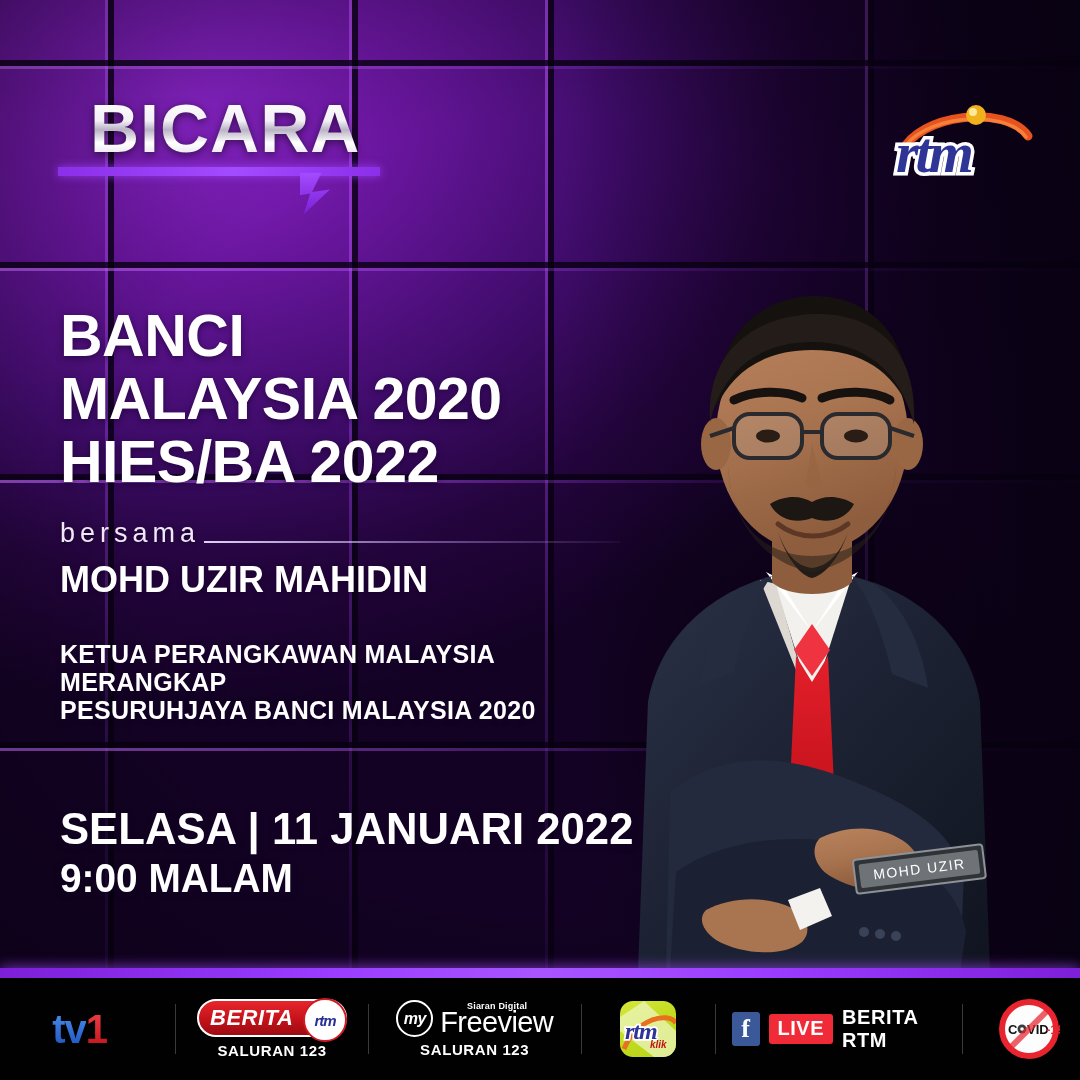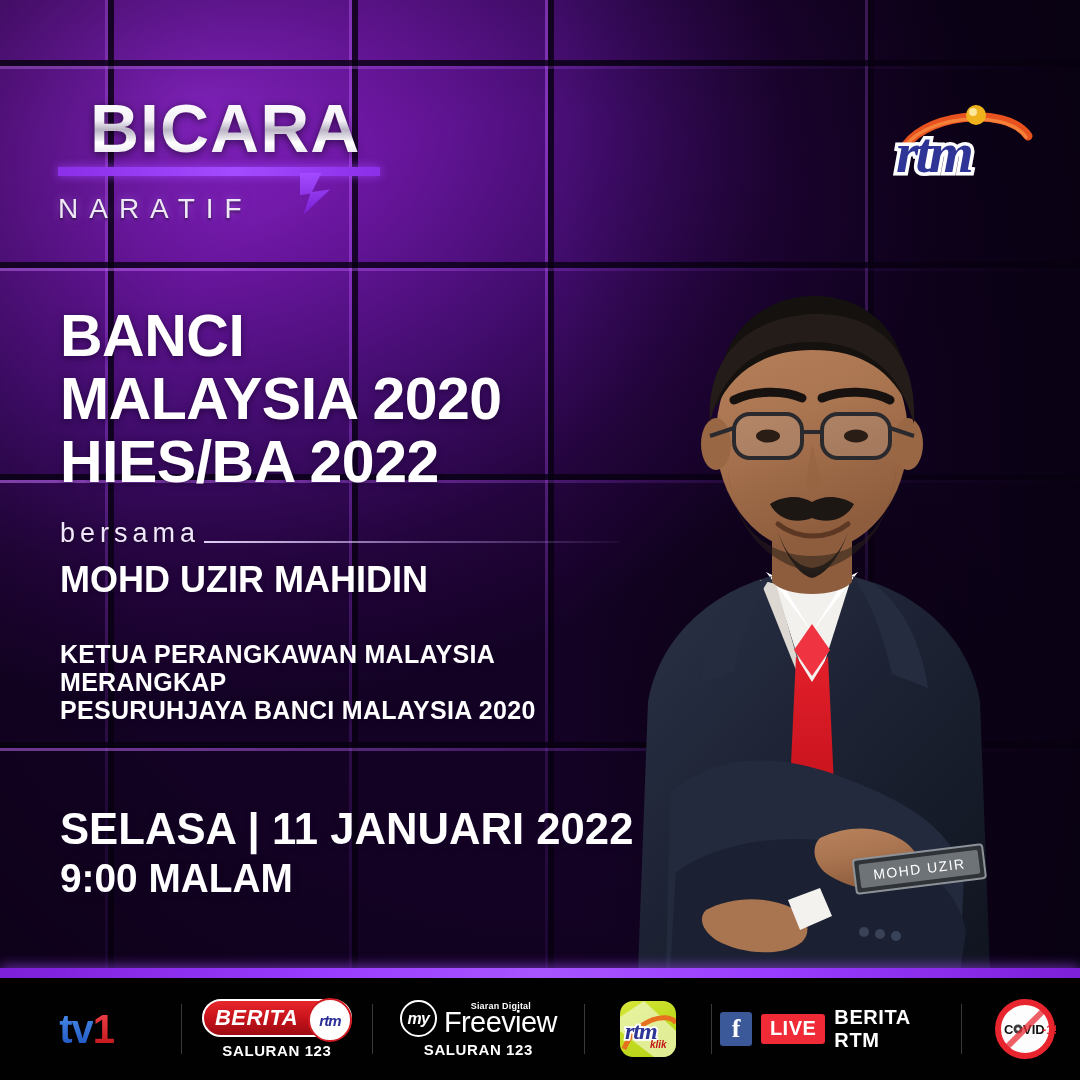--- a/index.html
+++ b/index.html
@@ -139,21 +139,21 @@
 
   
   .divider-bar {
     position: absolute; left: 0; right: 0; top: 968px; height: 10px;
     background: linear-gradient(90deg, #7d1fd8 0%, #9a3cff 30%, #a855ff 50%, #9a3cff 72%, #7d1fd8 100%);
     box-shadow: 0 0 14px rgba(160,70,255,0.85);
   }
   .footer {
     position: absolute; left: 0; right: 0; top: 978px; height: 102px;
     background: #010101;
-    display: flex; align-items: center; justify-content: center; gap: 8px;
+    display: flex; align-items: center; justify-content: center; gap: 16px;
   }
   .fcell { display: flex; align-items: center; justify-content: center; height: 100%; }
   .fsep { width: 1px; height: 50px; background: #3a3a3a; flex: none; }
 
   
   .tv1 { font-size: 40px; font-weight: bold; letter-spacing: -1px; line-height: 1; }
   .tv1 .tv { color: #2a6fe0; background: linear-gradient(180deg,#4f95ef,#1b4fbd);
              -webkit-background-clip:text; background-clip:text; color:transparent; -webkit-text-fill-color:transparent; }
   .tv1 .one { color: #e3232b; background: linear-gradient(180deg,#f2454b,#bf1018);
               -webkit-background-clip:text; background-clip:text; color:transparent; -webkit-text-fill-color:transparent; }
@@ -255,21 +255,20 @@
 
   <div class="bg-vignette"></div>
   <div class="bg-right-dark"></div>
 
   <div class="show-logo">
     <div class="show-title">BICARA</div>
     <div class="logo-bar-wrap">
       <div class="logo-bar"></div>
       <div class="logo-bolt"></div>
     </div>
-    <div class="show-sub">NARATIF</div>
   </div>
 
   <div class="rtm-corner">
     <svg viewBox="0 0 150 86" width="150" height="86">
       <path d="M14 56 C30 18, 118 8, 140 40" stroke="#e8521f" stroke-width="9" fill="none" stroke-linecap="round"></path>
       <path d="M14 56 C30 20, 116 11, 138 41" stroke="#f4803a" stroke-width="3.5" fill="none" stroke-linecap="round"></path>
       <circle cx="88" cy="19" r="10" fill="#f0b21c"></circle>
       <circle cx="85" cy="16" r="4" fill="#ffe79a"></circle>
       <g font-family="Liberation Serif, serif" font-size="58" font-weight="bold" font-style="italic">
         <text x="8" y="76" fill="#ffffff" stroke="#ffffff" stroke-width="7" letter-spacing="-3">rtm</text>

